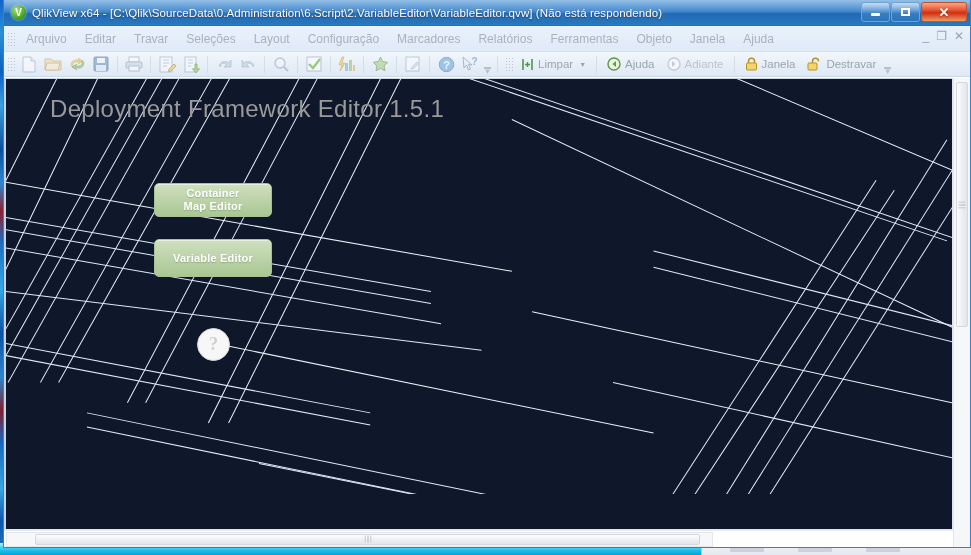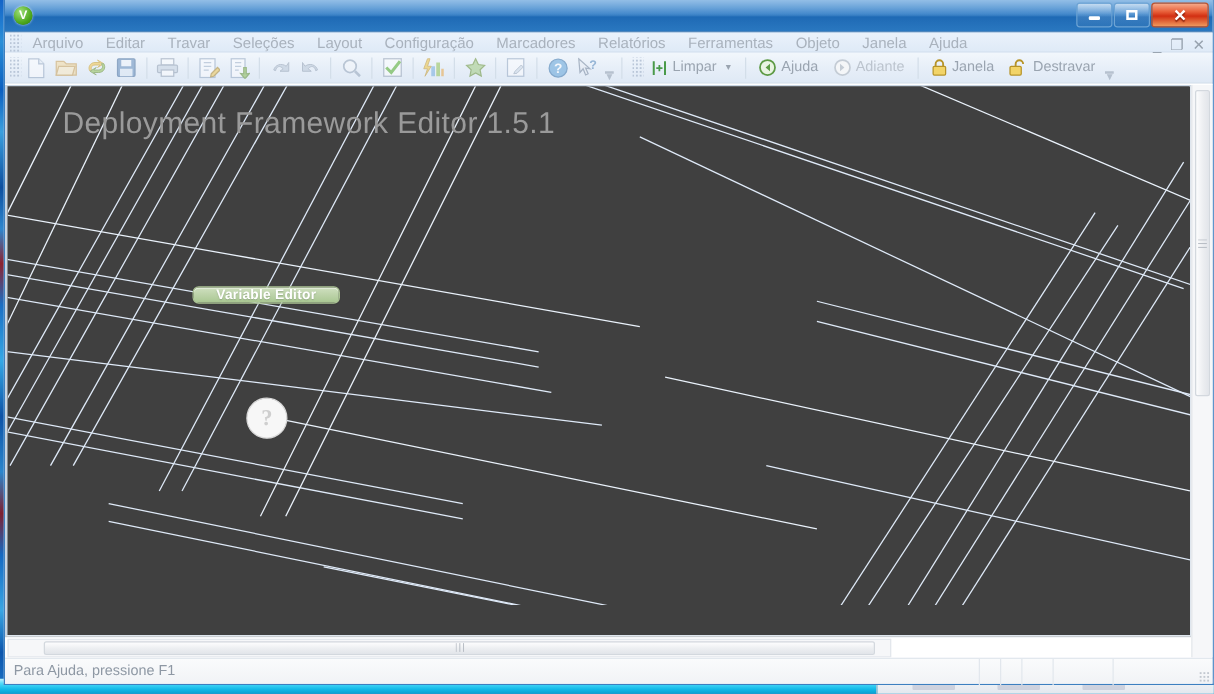--- a/index.html
+++ b/index.html
@@ -86,21 +86,21 @@
   .wbtn.max .gl { width: 9px; height: 8px; border: 2px solid #fff; }
   .wbtn.close {
     width: 46px; border-color: #c0522a;
     background: linear-gradient(180deg, #f6a98a 0%, #e8603a 35%, #d22f12 55%, #f09a5e 100%);
     font: bold 13px "Liberation Sans", sans-serif;
     text-shadow: 0 1px 1px rgba(120,20,0,.8);
   }
 
   
   #menubar {
-    height: 16px; flex: none; display: flex; align-items: center;
+    height: 26px; flex: none; display: flex; align-items: center;
     background: linear-gradient(180deg,#eaf2fb 0%, #dfeaf7 100%);
     border-bottom: 1px solid #d2e0ef;
     position: relative;
   }
   .gripper { width: 9px; height: 16px; margin-left: 4px; flex: none;
     background-image: radial-gradient(#b9c6d8 40%, transparent 41%);
     background-size: 3px 3px; background-position: 2px 1px;
   }
   .menu-item {
     padding: 3px 9px; font-size: 12px; color: #a9b2bd; white-space: nowrap;
@@ -134,41 +134,41 @@
   .tb-text.dim { color: #bcc4ce; }
   .caret { font-size: 7px; color: #9aa4b0; margin-left: 2px; }
 
   
   #docarea {
     flex: 1; position: relative; background: #ffffff;
     border-top: 1px solid #ffffff;
     display: flex; overflow: hidden;
   }
   #sheet {
-    position: relative; flex: 1; overflow: hidden; background: #404040;
+    position: relative; flex: 1; overflow: hidden; background: #0f172a;
     border: 1px solid #dfe6ee; border-left: 2px solid #c9d5e2; border-top: 1px solid #c9d5e2;
   }
   #bg-lines { position: absolute; inset: 0; pointer-events: none; }
 
   #dfe-title {
     position: absolute; left: 44px; top: 16px;
     font-size: 24px; color: #9a9a9a; letter-spacing: .3px; white-space: nowrap;
   }
   .gbtn {
     position: absolute; width: 118px; border-radius: 5px;
     background: linear-gradient(180deg, #cfe0c0 0%, #bed4ab 45%, #a9c792 100%);
     border: 1px solid #a9c193;
     box-shadow: 0 1px 1px rgba(0,0,0,.07), inset 0 1px 0 rgba(255,255,255,.5);
     color: #ffffff; font-weight: bold; font-size: 11px; text-align: center;
     line-height: 13px; letter-spacing: .2px;
     text-shadow: 0 1px 1px rgba(120,140,110,.55);
     display: flex; align-items: center; justify-content: center;
   }
   #btn-container-map { left: 148px; top: 104px; height: 34px; }
-  #btn-variable-editor { left: 148px; top: 160px; height: 14px; }
+  #btn-variable-editor { left: 148px; top: 160px; height: 38px; }
   #help-circle {
     position: absolute; left: 191px; top: 249px;
     width: 33px; height: 33px; border-radius: 50%;
     border: 1px solid #d8d8d8; background: #f7f7f7;
     display: flex; align-items: center; justify-content: center;
     color: #cfcfcf; font: bold 18px "Liberation Serif", serif;
   }
 
   
   #vscroll {
@@ -240,20 +240,21 @@
       <div class="tb-btn" style="left:164px"></div>
     </div>
   </div>
 </div>
 
 <div id="appwin">
 
   <div id="titlebar">
     <div class="glow"></div>
     <div id="qv-logo"></div>
+    <div id="title-text">QlikView x64 - [C:\Qlik\SourceData\0.Administration\6.Script\2.VariableEditor\VariableEditor.qvw] (Não está respondendo)</div>
     <div id="win-controls">
       <div class="wbtn min">
           <span class="gl"></span>
         </div>
       <div class="wbtn max">
           <span class="gl"></span>
         </div>
       <div class="wbtn close">
           <span>✕</span>
         </div>
@@ -485,20 +486,26 @@
               <path d="M400 -20 L220 340"></path>
             <path d="M-40 95 L500 190"></path>
             <path d="M700 -10 L935 90"></path>
             <path d="M520 230 L935 320"></path>
             <path d="M200 260 L640 350"></path>
           </g>
         </svg>
 
         <div id="dfe-title">Deployment Framework Editor 1.5.1</div>
 
+        <div class="gbtn" id="btn-container-map">
+          <span>
+            <span>Container</span><br>
+            <span>Map Editor</span>
+          </span>
+        </div>
 
         <div class="gbtn" id="btn-variable-editor">
           <span>Variable Editor</span>
         </div>
 
         <div id="help-circle">?</div>
       </div>
 
       <div id="hscrollwrap">
         <div id="hscroll">
@@ -510,22 +517,13 @@
       </div>
     </div>
 
     <div id="vscroll">
       <div id="vthumb">
         <div class="grip"></div>
       </div>
     </div>
   </div>
 
-  <div id="statusbar">
-    <div id="status-text">Para Ajuda, pressione F1</div>
-    <div class="st-cell"></div>
-    <div class="st-cell"></div>
-    <div class="st-cell w2"></div>
-    <div class="st-cell w3"></div>
-    <div class="st-cell w4"></div>
-    <div id="st-grip"></div>
-  </div>
 </div>
 
 </body></html>

